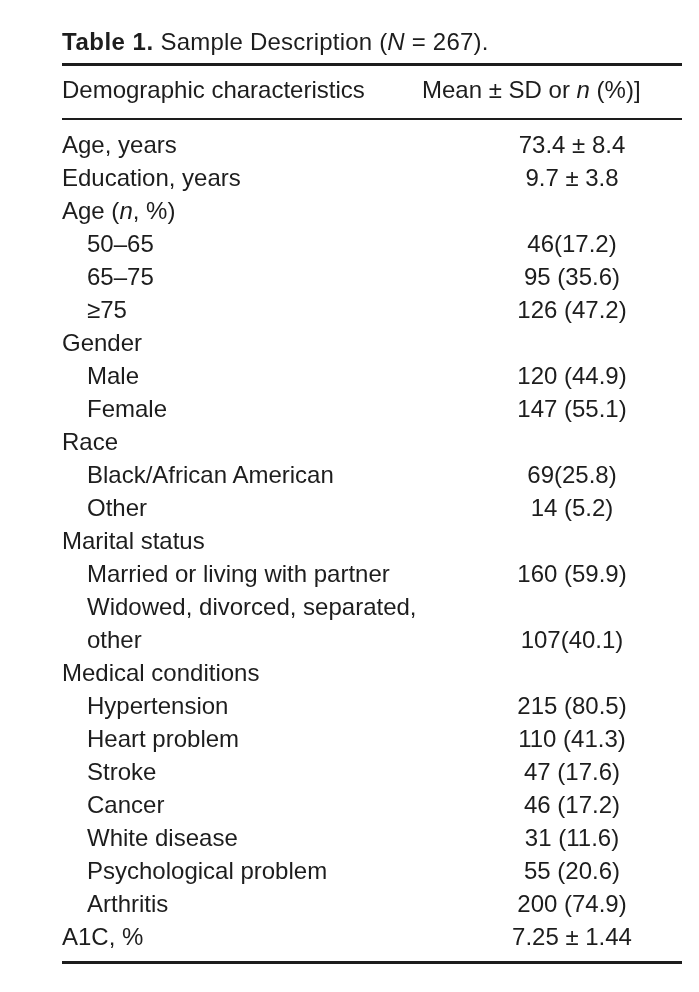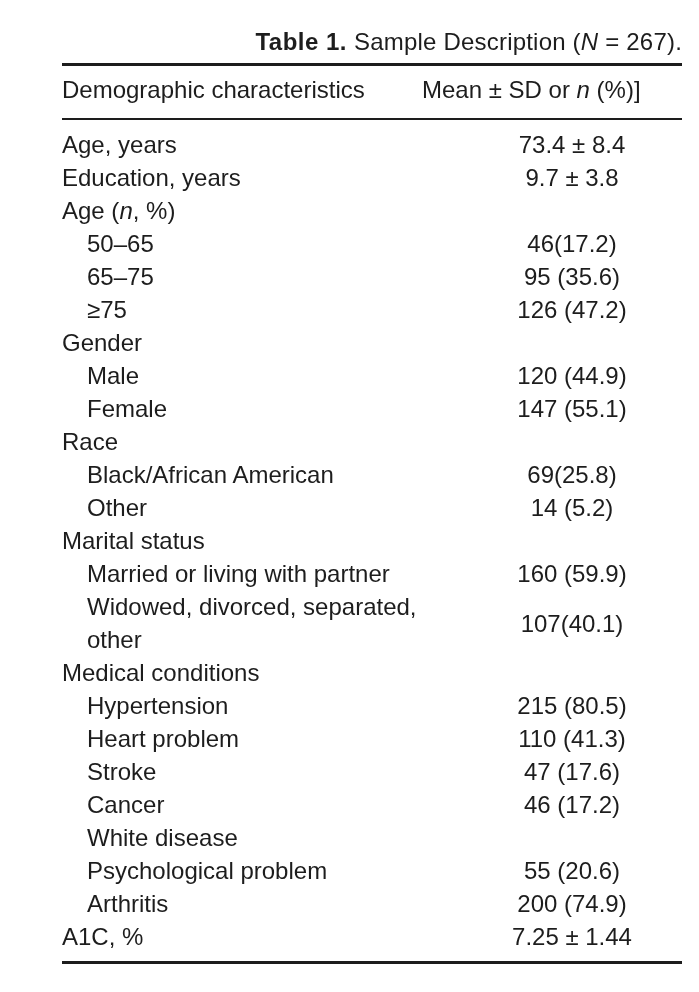--- a/index.html
+++ b/index.html
@@ -17,21 +17,20 @@
     position: absolute;
     left: 62px;
     top: 27px;
     width: 620px;
   }
   .caption {
     font-size: 24px;
     line-height: 30px;
     margin-bottom: 6px;
     letter-spacing: 0.2px;
-    text-align: right;
   }
   .caption .bold {
     font-weight: bold;
     margin-right: 7px;
     letter-spacing: 0.5px;
   }
   .it { font-style: italic; }
   .rule { background: #1d1d1d; width: 100%; }
   .rule-top { height: 3px; }
   .rule-mid { height: 2px; }
@@ -48,21 +47,21 @@
   }
   .header-row .col2 {
     flex: 1 1 auto;
     text-align: left;
   }
   .tbody {
     padding: 8px 0 8px 0;
     font-size: 24px;
     line-height: 33px;
   }
-  .row { display: flex; align-items: center; gap: 40px; }
+  .row { display: flex; align-items: flex-end; gap: 40px; }
   .row .label {
     flex: 0 0 360px;
     box-sizing: border-box;
     white-space: pre-line;
   }
   .row.indent1 .label { padding-left: 25px; }
   .row .value {
     flex: 1 1 auto;
     text-align: center;
   }
@@ -162,20 +161,21 @@
       <div class="row indent1">
         <div class="label"><span>Stroke</span></div>
         <div class="value">47 (17.6)</div>
       </div>
       <div class="row indent1">
         <div class="label"><span>Cancer</span></div>
         <div class="value">46 (17.2)</div>
       </div>
       <div class="row indent1">
         <div class="label"><span>White disease</span></div>
+        <div class="value">31 (11.6)</div>
       </div>
       <div class="row indent1">
         <div class="label"><span>Psychological problem</span></div>
         <div class="value">55 (20.6)</div>
       </div>
       <div class="row indent1">
         <div class="label"><span>Arthritis</span></div>
         <div class="value">200 (74.9)</div>
       </div>
       <div class="row">

